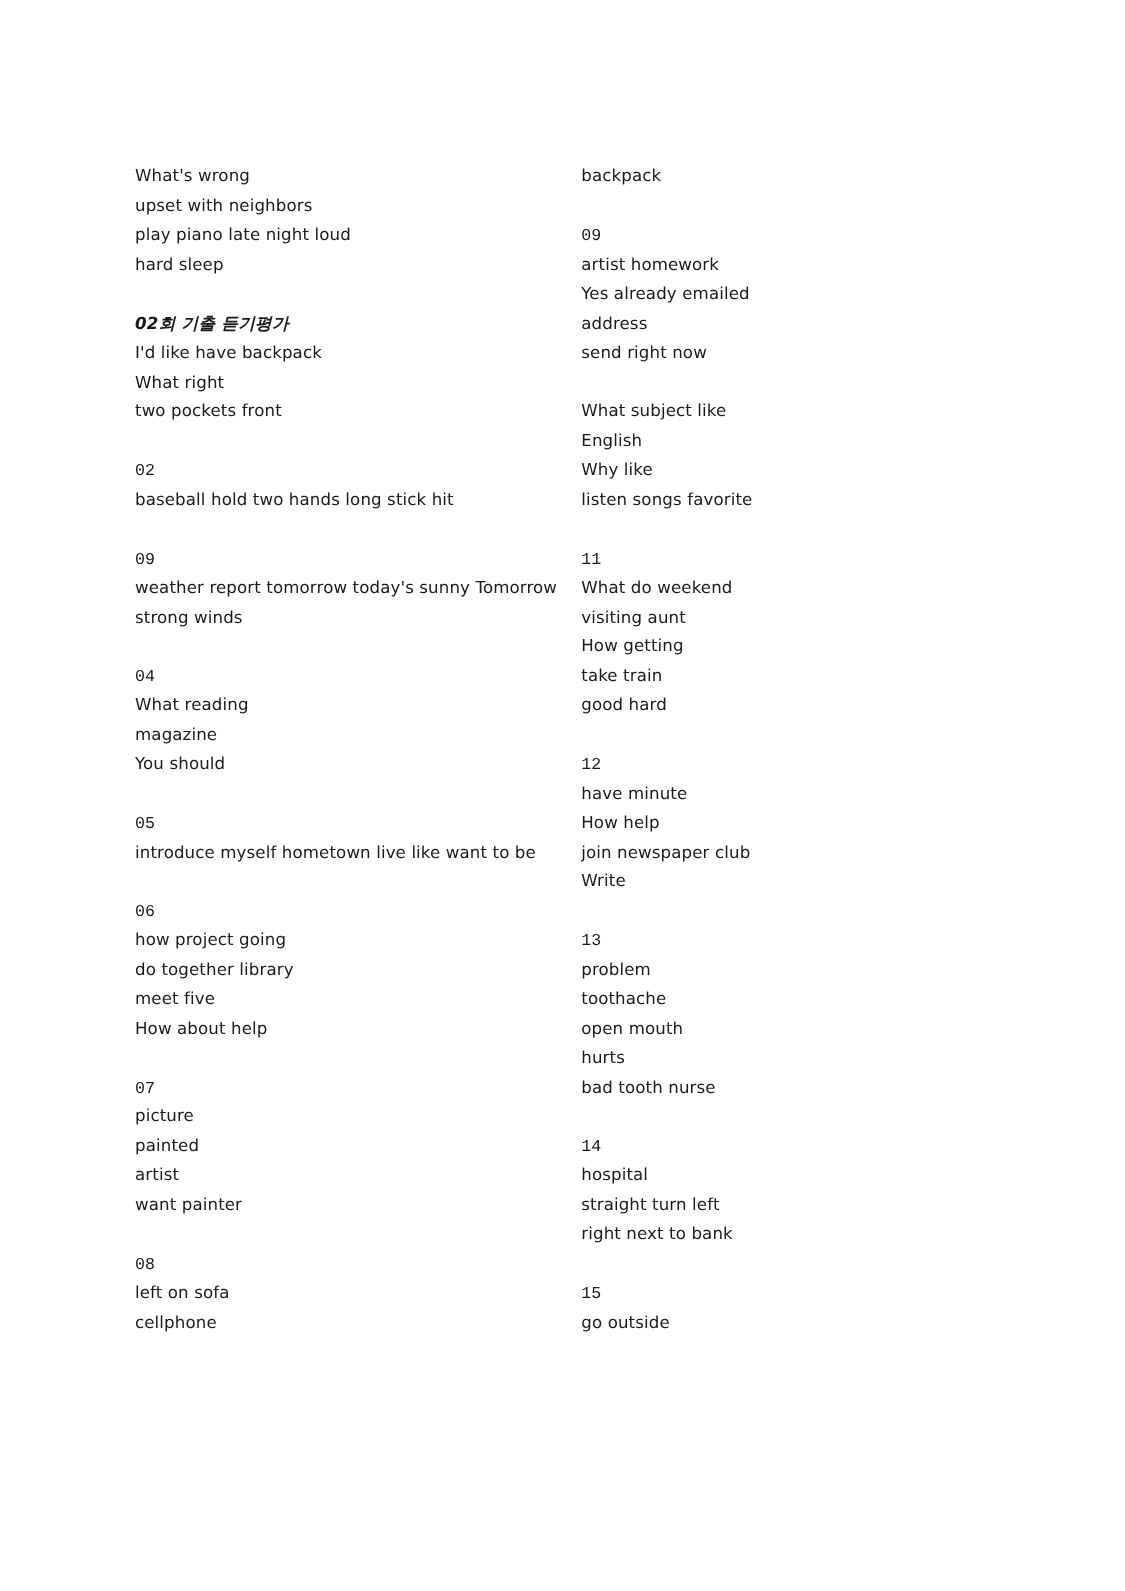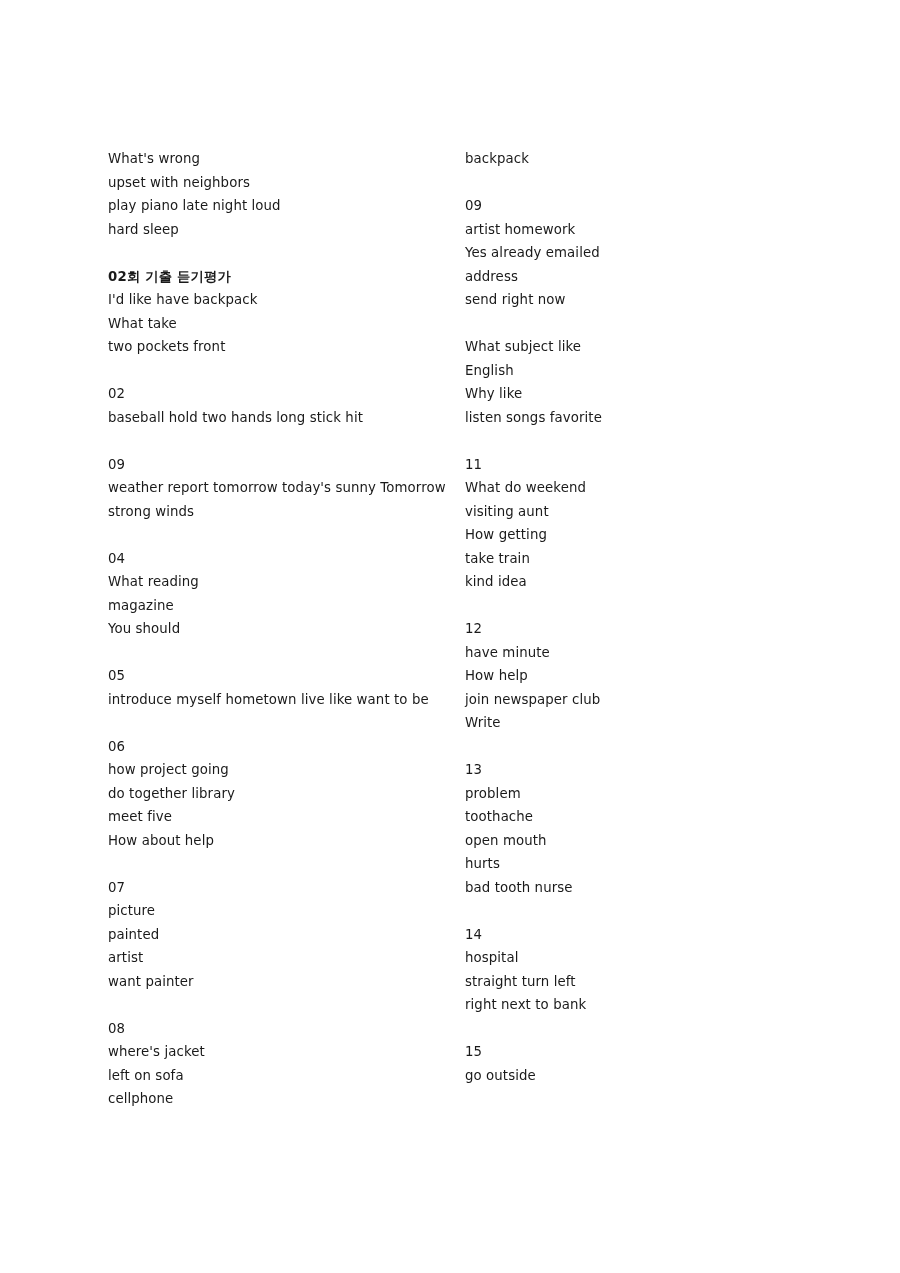--- a/index.html
+++ b/index.html
@@ -23,58 +23,59 @@
   }
   .columns {
     display: flex;
     flex-direction: row;
     align-items: flex-start;
     gap: 0;
   }
   .col {
     width: 357px;
     flex: 0 0 357px;
-    margin-top: 17px;
   }
   .col.right {
     margin-left: 0;
   }
   .line {
     font-size: 13.3px;
     line-height: 23.5px;
     white-space: pre-wrap;
     letter-spacing: 0.1px;
   }
   .line.heading {
     font-weight: bold;
     letter-spacing: 0.2px;
+    font-style: italic;
   }
   .line.num {
     letter-spacing: 0.1px;
+    font-family: Liberation Mono, monospace;
   }
   .spacer {
     height: 23.5px;
   }
 </style>
 </head>
 <body>
 
 <div class="page">
   <div class="columns">
 
     <div class="col left">
       <div class="line">What's wrong</div>
       <div class="line">upset with neighbors</div>
       <div class="line">play piano late night loud</div>
       <div class="line">hard sleep</div>
       <div class="spacer"></div>
 
       <div class="line heading">02회 기출 듣기평가</div>
       <div class="line">I'd like have backpack</div>
-      <div class="line">What take</div>
+      <div class="line">What right</div>
       <div class="line">two pockets front</div>
       <div class="spacer"></div>
 
       <div class="line num">02</div>
       <div class="line">baseball hold two hands long stick hit</div>
       <div class="spacer"></div>
 
       <div class="line num">09</div>
       <div class="line">weather report tomorrow today's sunny Tomorrow</div>
       <div class="line">strong winds</div>
@@ -98,21 +99,20 @@
       <div class="spacer"></div>
 
       <div class="line num">07</div>
       <div class="line">picture</div>
       <div class="line">painted</div>
       <div class="line">artist</div>
       <div class="line">want painter</div>
       <div class="spacer"></div>
 
       <div class="line num">08</div>
-      <div class="line">where's jacket</div>
       <div class="line">left on sofa</div>
       <div class="line">cellphone</div>
     </div>
 
     <div class="col right">
       <div class="line">backpack</div>
       <div class="spacer"></div>
 
       <div class="line num">09</div>
       <div class="line">artist homework</div>
@@ -125,21 +125,21 @@
       <div class="line">English</div>
       <div class="line">Why like</div>
       <div class="line">listen songs favorite</div>
       <div class="spacer"></div>
 
       <div class="line num">11</div>
       <div class="line">What do weekend</div>
       <div class="line">visiting aunt</div>
       <div class="line">How getting</div>
       <div class="line">take train</div>
-      <div class="line">kind idea</div>
+      <div class="line">good hard</div>
       <div class="spacer"></div>
 
       <div class="line num">12</div>
       <div class="line">have minute</div>
       <div class="line">How help</div>
       <div class="line">join newspaper club</div>
       <div class="line">Write</div>
       <div class="spacer"></div>
 
       <div class="line num">13</div>

